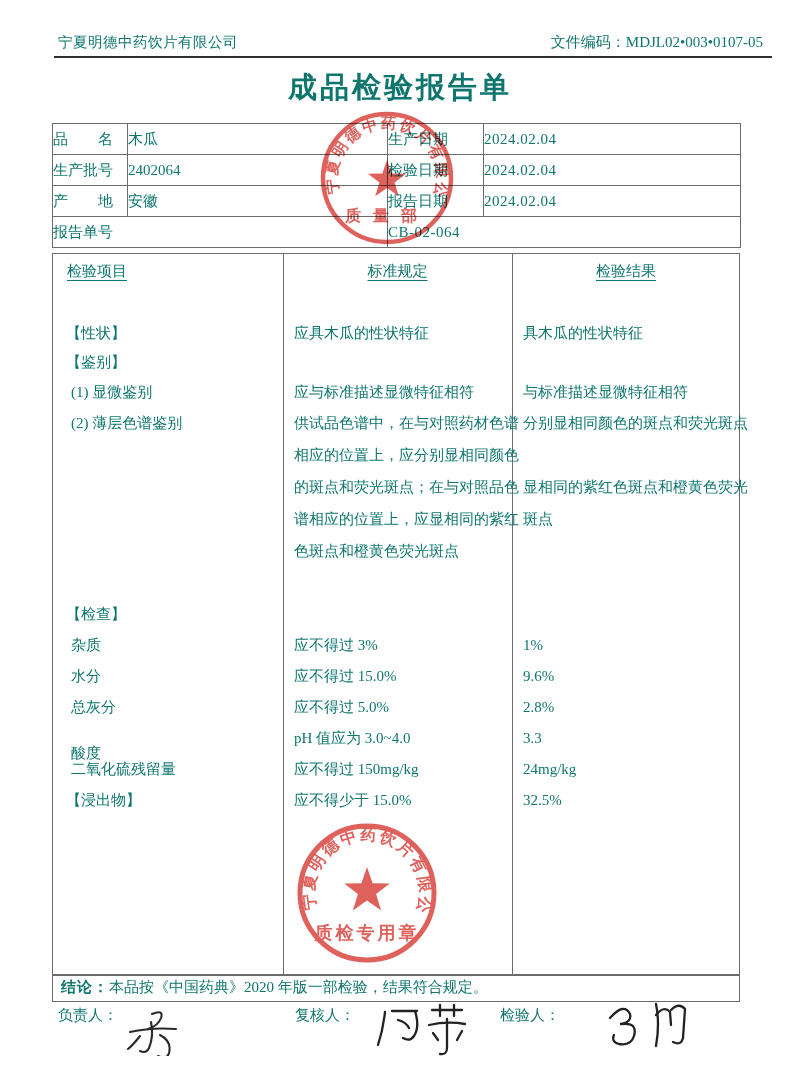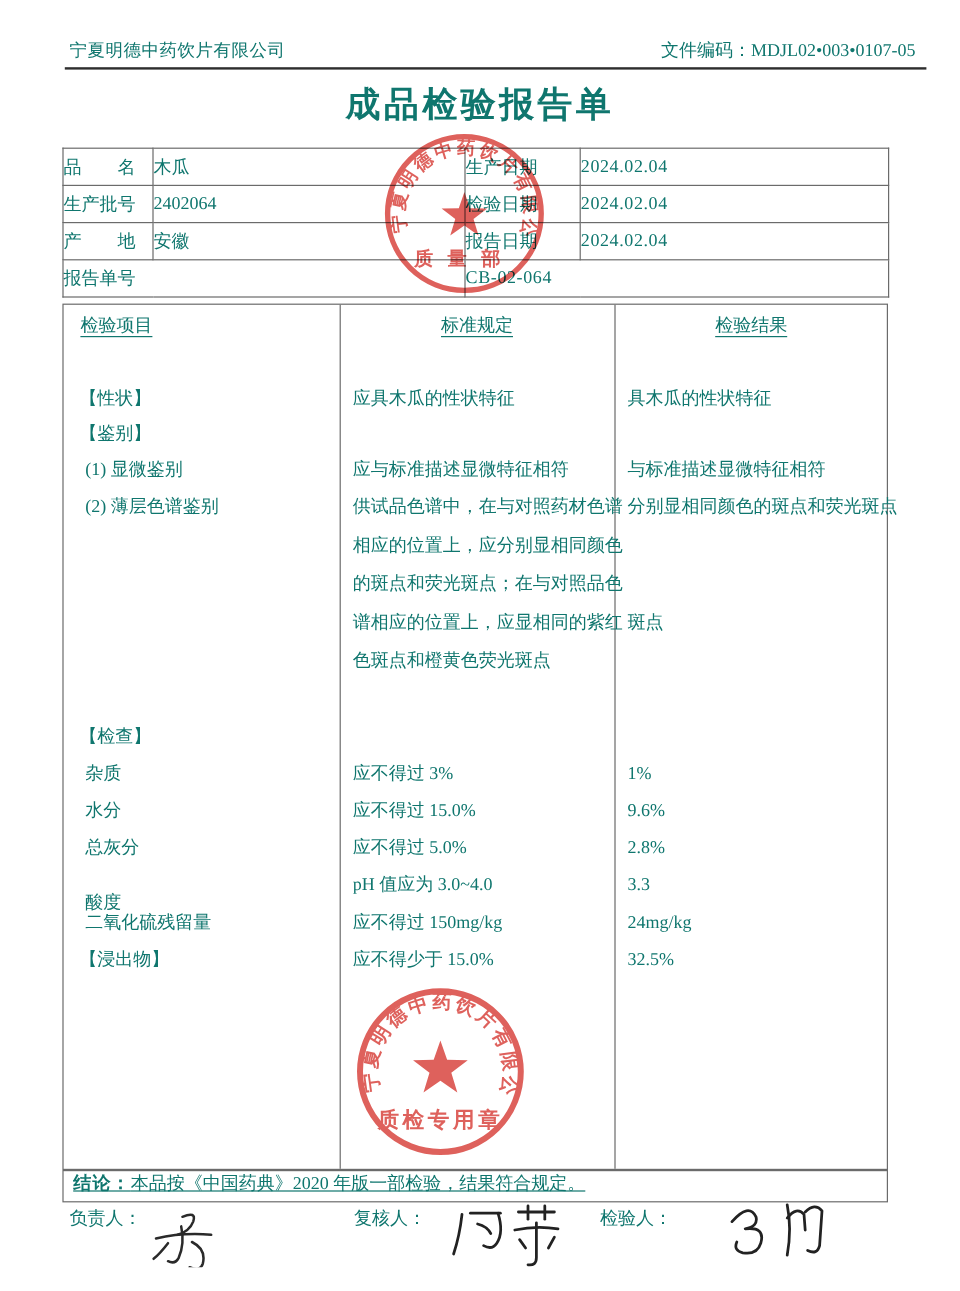--- a/index.html
+++ b/index.html
@@ -25,21 +25,21 @@
   td.rv{padding-left:8px;letter-spacing:.5px;}
   
   .main{position:absolute;left:52px;top:253px;width:688px;height:722px;
     border:1.5px solid #6b6b6b;box-sizing:border-box;}
   .vline{position:absolute;top:0;bottom:0;width:1.5px;background:#6b6b6b;}
   .ln{position:absolute;font-size:15px;line-height:19px;white-space:nowrap;}
   .colhead{position:absolute;font-size:15px;text-align:center;}
   .colhead span{text-decoration:underline;text-underline-offset:4px;}
   
   .conclusion{position:absolute;left:52px;top:975px;width:688px;height:27px;
-    border:1.5px solid #6b6b6b;box-sizing:border-box;font-size:15px;line-height:23px;padding-left:8px;text-decoration:underline;}
+    border:1.5px solid #6b6b6b;box-sizing:border-box;font-size:15px;line-height:23px;padding-left:8px;}
   .conclusion b{letter-spacing:1px;}
   
   .sig-label{position:absolute;font-size:15px;top:1006px;}
   .sigsvg{position:absolute;}
   
   .stamp{position:absolute;mix-blend-mode:multiply;opacity:.85;}
   .stamp text{fill:#d9453f;font-family:"Liberation Serif",serif;font-weight:bold;}
 </style>
 </head>
 <body>
@@ -114,20 +114,21 @@
     <div class="ln" style="left:241px;top:382px">应不得过 3%</div>
     <div class="ln" style="left:241px;top:413px">应不得过 15.0%</div>
     <div class="ln" style="left:241px;top:444px">应不得过 5.0%</div>
     <div class="ln" style="left:241px;top:475px">pH 值应为 3.0~4.0</div>
     <div class="ln" style="left:241px;top:506px">应不得过 150mg/kg</div>
     <div class="ln" style="left:241px;top:537px">应不得少于 15.0%</div>
 
     <div class="ln" style="left:470px;top:70px">具木瓜的性状特征</div>
     <div class="ln" style="left:470px;top:129px">与标准描述显微特征相符</div>
     <div class="ln" style="left:470px;top:160px">分别显相同颜色的斑点和荧光斑点</div>
+    <div class="ln" style="left:470px;top:224px">显相同的紫红色斑点和橙黄色荧光</div>
     <div class="ln" style="left:470px;top:256px">斑点</div>
     <div class="ln" style="left:470px;top:382px">1%</div>
     <div class="ln" style="left:470px;top:413px">9.6%</div>
     <div class="ln" style="left:470px;top:444px">2.8%</div>
     <div class="ln" style="left:470px;top:475px">3.3</div>
     <div class="ln" style="left:470px;top:506px">24mg/kg</div>
     <div class="ln" style="left:470px;top:537px">32.5%</div>
   </div>
 
   <div class="conclusion">

